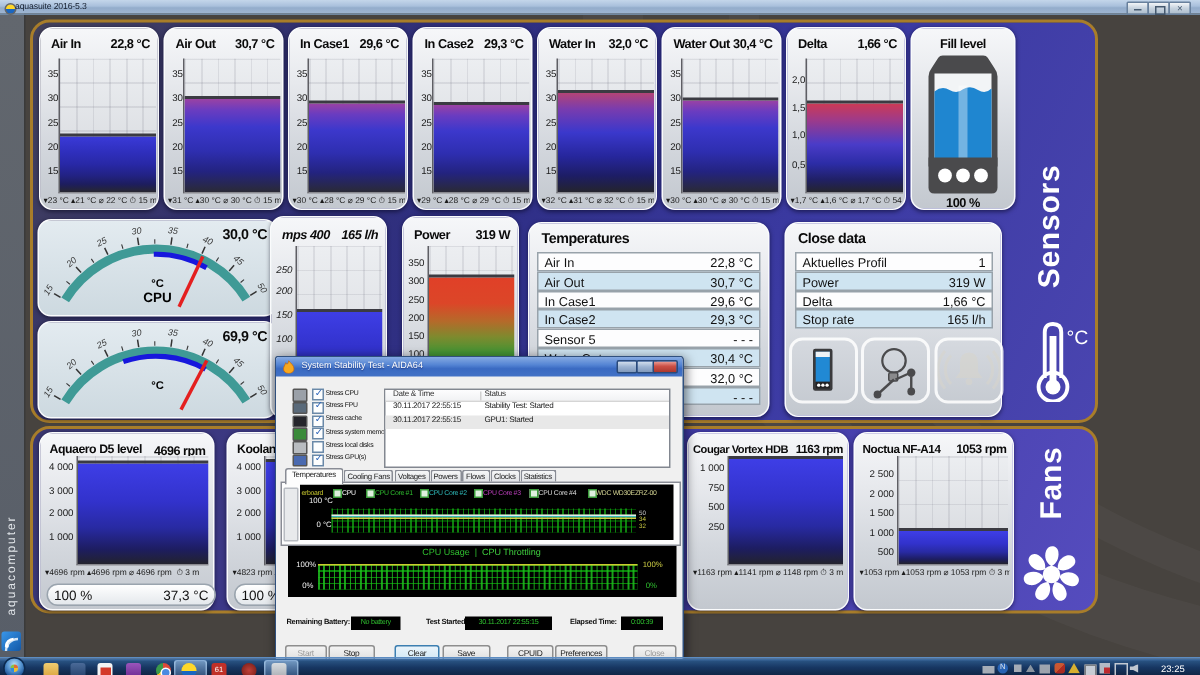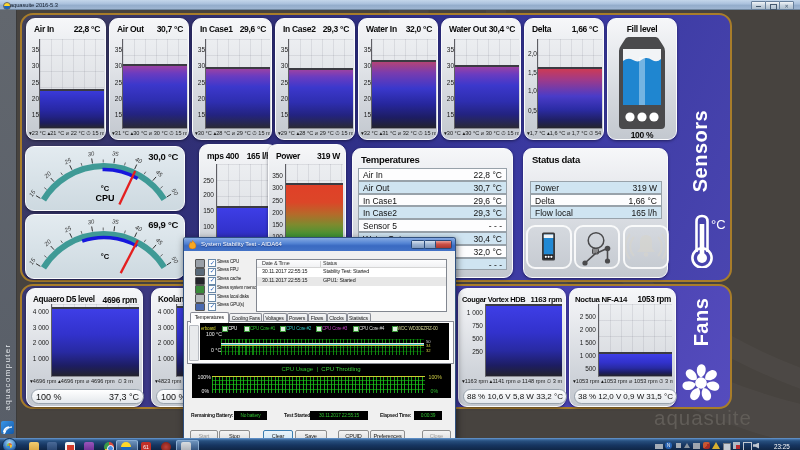--- a/index.html
+++ b/index.html
@@ -81,21 +81,20 @@
 #orbflag{position:absolute;left:4px;top:4px;width:5px;height:5px;border-radius:50%;background:conic-gradient(#e8662a 0 25%,#f2c02a 25% 50%,#2a8ae0 50% 75%,#8ac43a 75% 100%);opacity:0.95;}
 .tbtn{position:absolute;top:0.5px;height:11px;background:linear-gradient(rgba(170,205,240,0.55),rgba(90,140,200,0.4));border:1px solid rgba(190,220,250,0.55);border-radius:2px;}
 .ticon{position:absolute;top:2.5px;width:10px;height:10px;border-radius:2px;}
 .tray{position:absolute;opacity:0.88;}
 #clock{position:absolute;left:774px;top:3.5px;font-size:6.3px;color:#fff;}
 </style></head>
 <body>
 <div id="screen">
   <div class="swoosh" style="left:380px;top:-330px;width:900px;height:700px;border-width:40px;transform:rotate(18deg);"></div>
   <div class="swoosh" style="left:470px;top:-240px;width:800px;height:600px;border-width:20px;transform:rotate(25deg);"></div>
-  <div id="watermark">aquasuite</div>
   <div id="sidebar">
     <div id="sbtext">aquacomputer</div>
     <div id="sbicon"><svg width="13" height="13">
           <path d="M3,10 a5,5 0 0 1 5,-5" fill="none" stroke="#fff" stroke-width="1.6"></path>
           <path d="M3,13 a8,8 0 0 1 8,-8" fill="none" stroke="#fff" stroke-width="1.6" opacity="0.8"></path>
           <circle cx="3.6" cy="9.6" r="1.3" fill="#fff"></circle>
         </svg></div>
   </div>
   <div class="section" id="secSensors"></div>
   <div class="section" id="secFans"></div>
@@ -272,21 +271,21 @@
           <text x="111.74" y="15.26" font-size="6" font-style="italic" fill="#3a3a3a" text-anchor="middle" transform="rotate(24.3 111.74 15.26)">40</text>
           <text x="131.69" y="28.02" font-size="6" font-style="italic" fill="#3a3a3a" text-anchor="middle" transform="rotate(40.9 131.69 28.02)">45</text>
           <text x="147.16" y="45.94" font-size="6" font-style="italic" fill="#3a3a3a" text-anchor="middle" transform="rotate(57.5 147.16 45.94)">50</text>
           <path d="M56.18,26.12 A67.5,67.5 0 0 1 111.01,31.12" fill="none" stroke="#1717dd" stroke-width="3.4"></path>
           <line x1="94.69" y1="58.10" x2="111.84" y2="25.32" stroke="#e41f1f" stroke-width="2.3"></line>
         </svg>
     <div class="pv" style="right:6px;top:4px;font-size:9.5px;">69,9 °C</div>
     <div style="position:absolute;left:0;top:37px;width:158px;text-align:center;font-weight:bold;font-size:7.5px;">°C</div>
   </div>
 
-  <div class="panel" style="left:199px;top:144px;width:76px;height:133px;">
+  <div class="panel" style="left:180px;top:144px;width:76px;height:133px;font-style:italic;">
     <span class="pn" style="left:7px;top:6px;">mps 400</span>
         <span class="pv" style="right:5px;top:6px;">165 l/h</span>
     <div class="chart" style="left:16px;top:19px;width:57px;height:107px;">
           <div class="grid"></div>
           <div class="fill fblue" style="top:42px;"></div>
         </div>
     <span class="yl" style="left:0;top:32px;width:14px;">250</span>
         <span class="yl" style="left:0;top:46.3px;width:14px;">200</span>
         <span class="yl" style="left:0;top:62px;width:14px;">150</span>
         <span class="yl" style="left:0;top:77.8px;width:14px;">100</span>
@@ -337,31 +336,35 @@
     <div class="trow" style="left:5px;top:95.8px;width:147px;height:10.8px;background:#fdfdfe;">
           <span class="trn">Water In</span>
           <span class="trv">32,0 °C</span>
         </div>
     <div class="trow" style="left:5px;top:108.6px;width:147px;height:10.8px;background:#cfe4f1;">
           <span class="trn">Sensor 8</span>
           <span class="trv">- - -</span>
         </div>
   </div>
   <div class="panel" style="left:523px;top:148px;width:143px;height:128px;">
-    <span class="pn" style="left:8px;top:5px;font-size:9.5px;">Status data</span>
+    <span class="pn" style="left:8px;top:5px;font-size:9.5px;">Close data</span>
+    <div class="trow" style="left:6px;top:19px;width:130px;height:10.8px;background:#fdfdfe;">
+          <span class="trn">Aktuelles Profil</span>
+          <span class="trv">1</span>
+        </div>
     <div class="trow" style="left:6px;top:31.8px;width:130px;height:10.8px;background:#cfe4f1;">
           <span class="trn">Power</span>
           <span class="trv">319 W</span>
         </div>
     <div class="trow" style="left:6px;top:44.6px;width:130px;height:10.8px;background:#fdfdfe;">
           <span class="trn">Delta</span>
           <span class="trv">1,66 °C</span>
         </div>
     <div class="trow" style="left:6px;top:57.4px;width:130px;height:10.8px;background:#cfe4f1;">
-          <span class="trn">Flow local</span>
+          <span class="trn">Stop rate</span>
           <span class="trv">165 l/h</span>
         </div>
     <div class="ibtn" style="left:2px;top:76px;">
       <svg width="42" height="40">
             <rect x="14" y="5.5" width="13" height="28" rx="1.5" fill="#3a3a3c"></rect>
             <rect x="15.8" y="7.5" width="9.4" height="20" fill="#2189d4"></rect>
             <rect x="15.8" y="7.5" width="9.4" height="3.5" fill="#eef2f5"></rect>
             <rect x="15.8" y="27.5" width="9.4" height="4.5" fill="#222224"></rect>
             <circle cx="17.8" cy="29.8" r="1.1" fill="#fff"></circle>
             <circle cx="20.6" cy="29.8" r="1.1" fill="#fff"></circle>
@@ -453,46 +456,34 @@
         <span class="pv" style="right:3px;top:6px;font-size:7.8px;">1163 rpm</span>
     <div class="chart" style="left:26px;top:15px;width:76px;height:72px;">
           <div class="grid"></div>
           <div class="fill fblue" style="top:0px;"></div>
         </div>
     <span class="yl" style="left:0;top:20px;width:24px;">1 000</span>
         <span class="yl" style="left:0;top:33px;width:24px;">750</span>
         <span class="yl" style="left:0;top:46.1px;width:24px;">500</span>
         <span class="yl" style="left:0;top:59.2px;width:24px;">250</span>
     <div class="stats" style="left:3px;top:89px;width:101px;">▾1163 rpm ▴1141 rpm ⌀ 1148 rpm&nbsp;⏱ 3 m</div>
-    <div class="pill" style="left:4px;top:100px;width:96px;height:13px;padding:0 3px;font-size:8px;">
-          <span>88 %</span>
-          <span>10,6 V</span>
-          <span>5,8 W</span>
-          <span>33,2 °C</span>
-        </div>
   </div>
   <div class="panel" style="left:569px;top:288px;width:105px;height:117px;">
     <span class="pn" style="left:5px;top:6px;font-size:7.8px;">Noctua NF-A14</span>
         <span class="pv" style="right:4px;top:6px;font-size:8.2px;">1053 rpm</span>
     <div class="chart" style="left:28px;top:15px;width:73px;height:72px;">
           <div class="grid"></div>
           <div class="fill fblue" style="top:47.5px;"></div>
         </div>
     <span class="yl" style="left:0;top:23.6px;width:26px;">2 500</span>
         <span class="yl" style="left:0;top:36.7px;width:26px;">2 000</span>
         <span class="yl" style="left:0;top:49.9px;width:26px;">1 500</span>
         <span class="yl" style="left:0;top:63px;width:26px;">1 000</span>
         <span class="yl" style="left:0;top:76.1px;width:26px;">500</span>
     <div class="stats" style="left:3px;top:89px;width:100px;">▾1053 rpm ▴1053 rpm ⌀ 1053 rpm&nbsp;⏱ 3 m</div>
-    <div class="pill" style="left:4px;top:100px;width:95px;height:13px;padding:0 3px;font-size:8px;">
-          <span>38 %</span>
-          <span>12,0 V</span>
-          <span>0,9 W</span>
-          <span>31,5 °C</span>
-        </div>
   </div>
   <div id="dialog">
     <div id="dtitle">
       <svg width="9" height="9" style="position:absolute;left:4px;top:2px;">
             <path d="M4.5,0.5 C6,2.5 8,3.5 8,6 A3.5,3 0 0 1 1,6 C1,4.5 2,3.5 2.5,1.8 C3,3 3.8,3.4 4.5,0.5 Z" fill="#f8a820" stroke="#c86a10" stroke-width="0.5"></path>
           </svg>
       <span id="dtext">System Stability Test - AIDA64</span>
       <div class="dwb" style="right:30px;"></div>
       <div class="dwb" style="right:17px;"></div>
       <div class="dwb dwc" style="right:3px;"></div>

